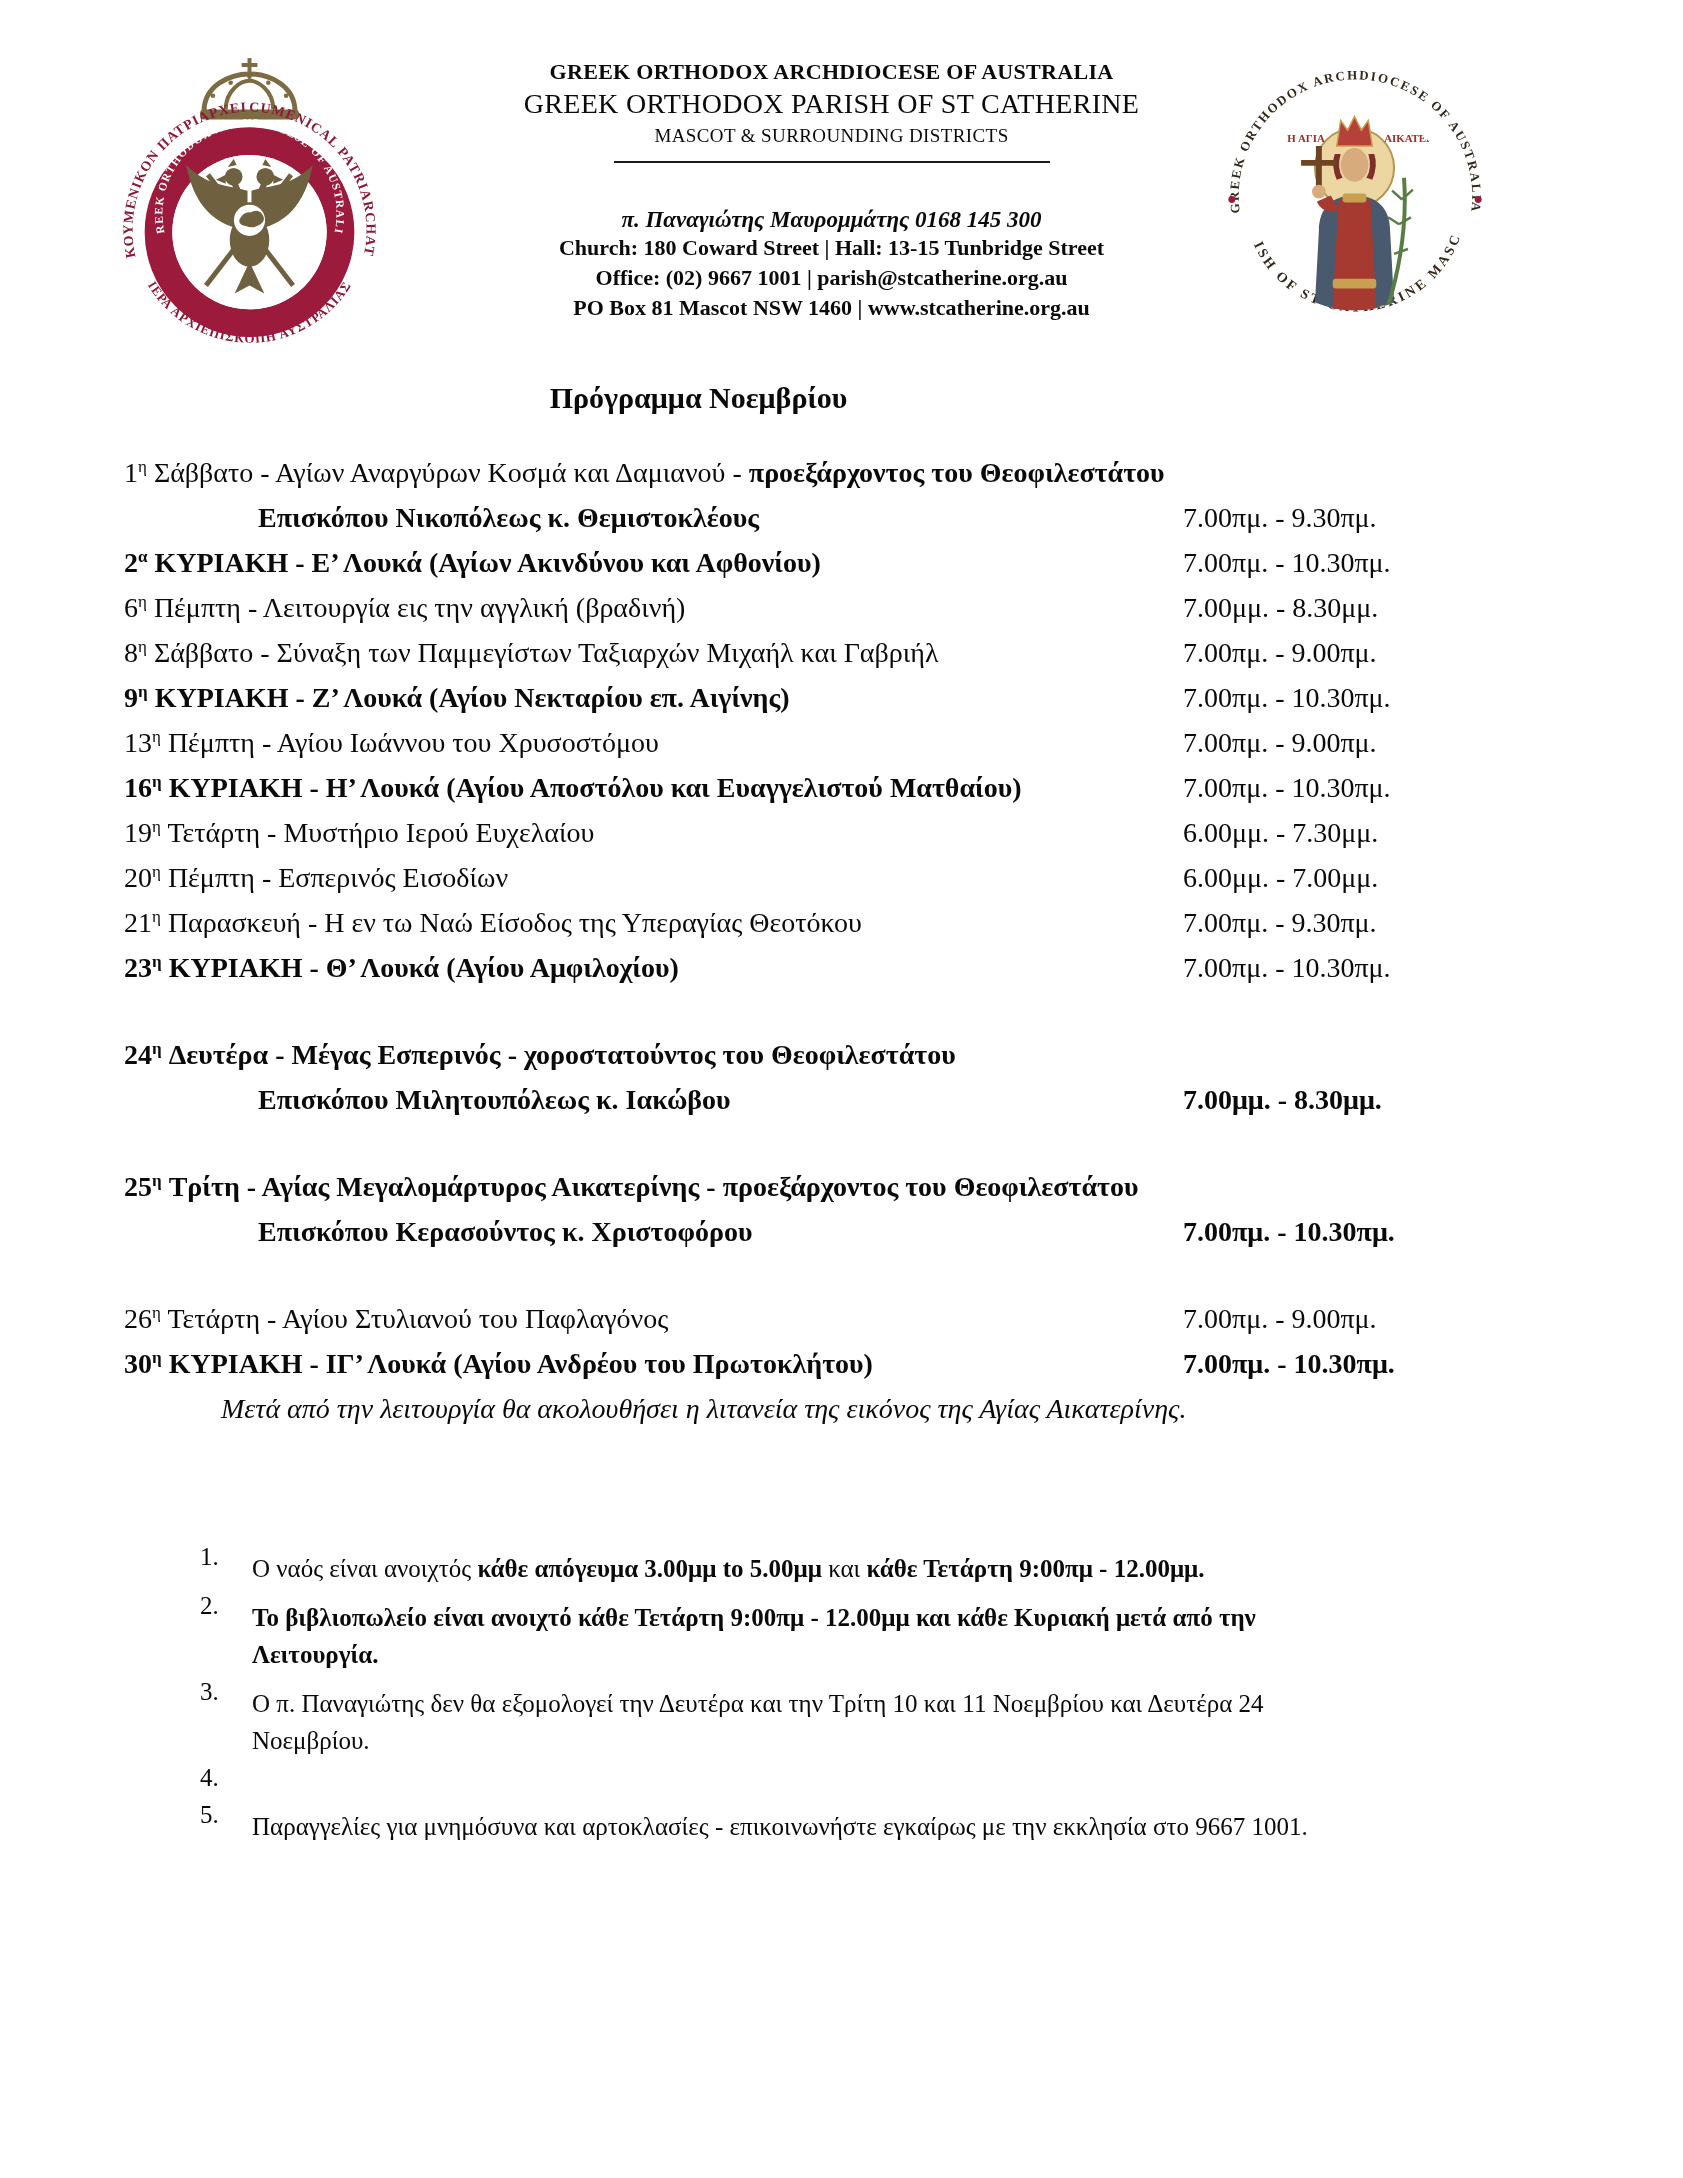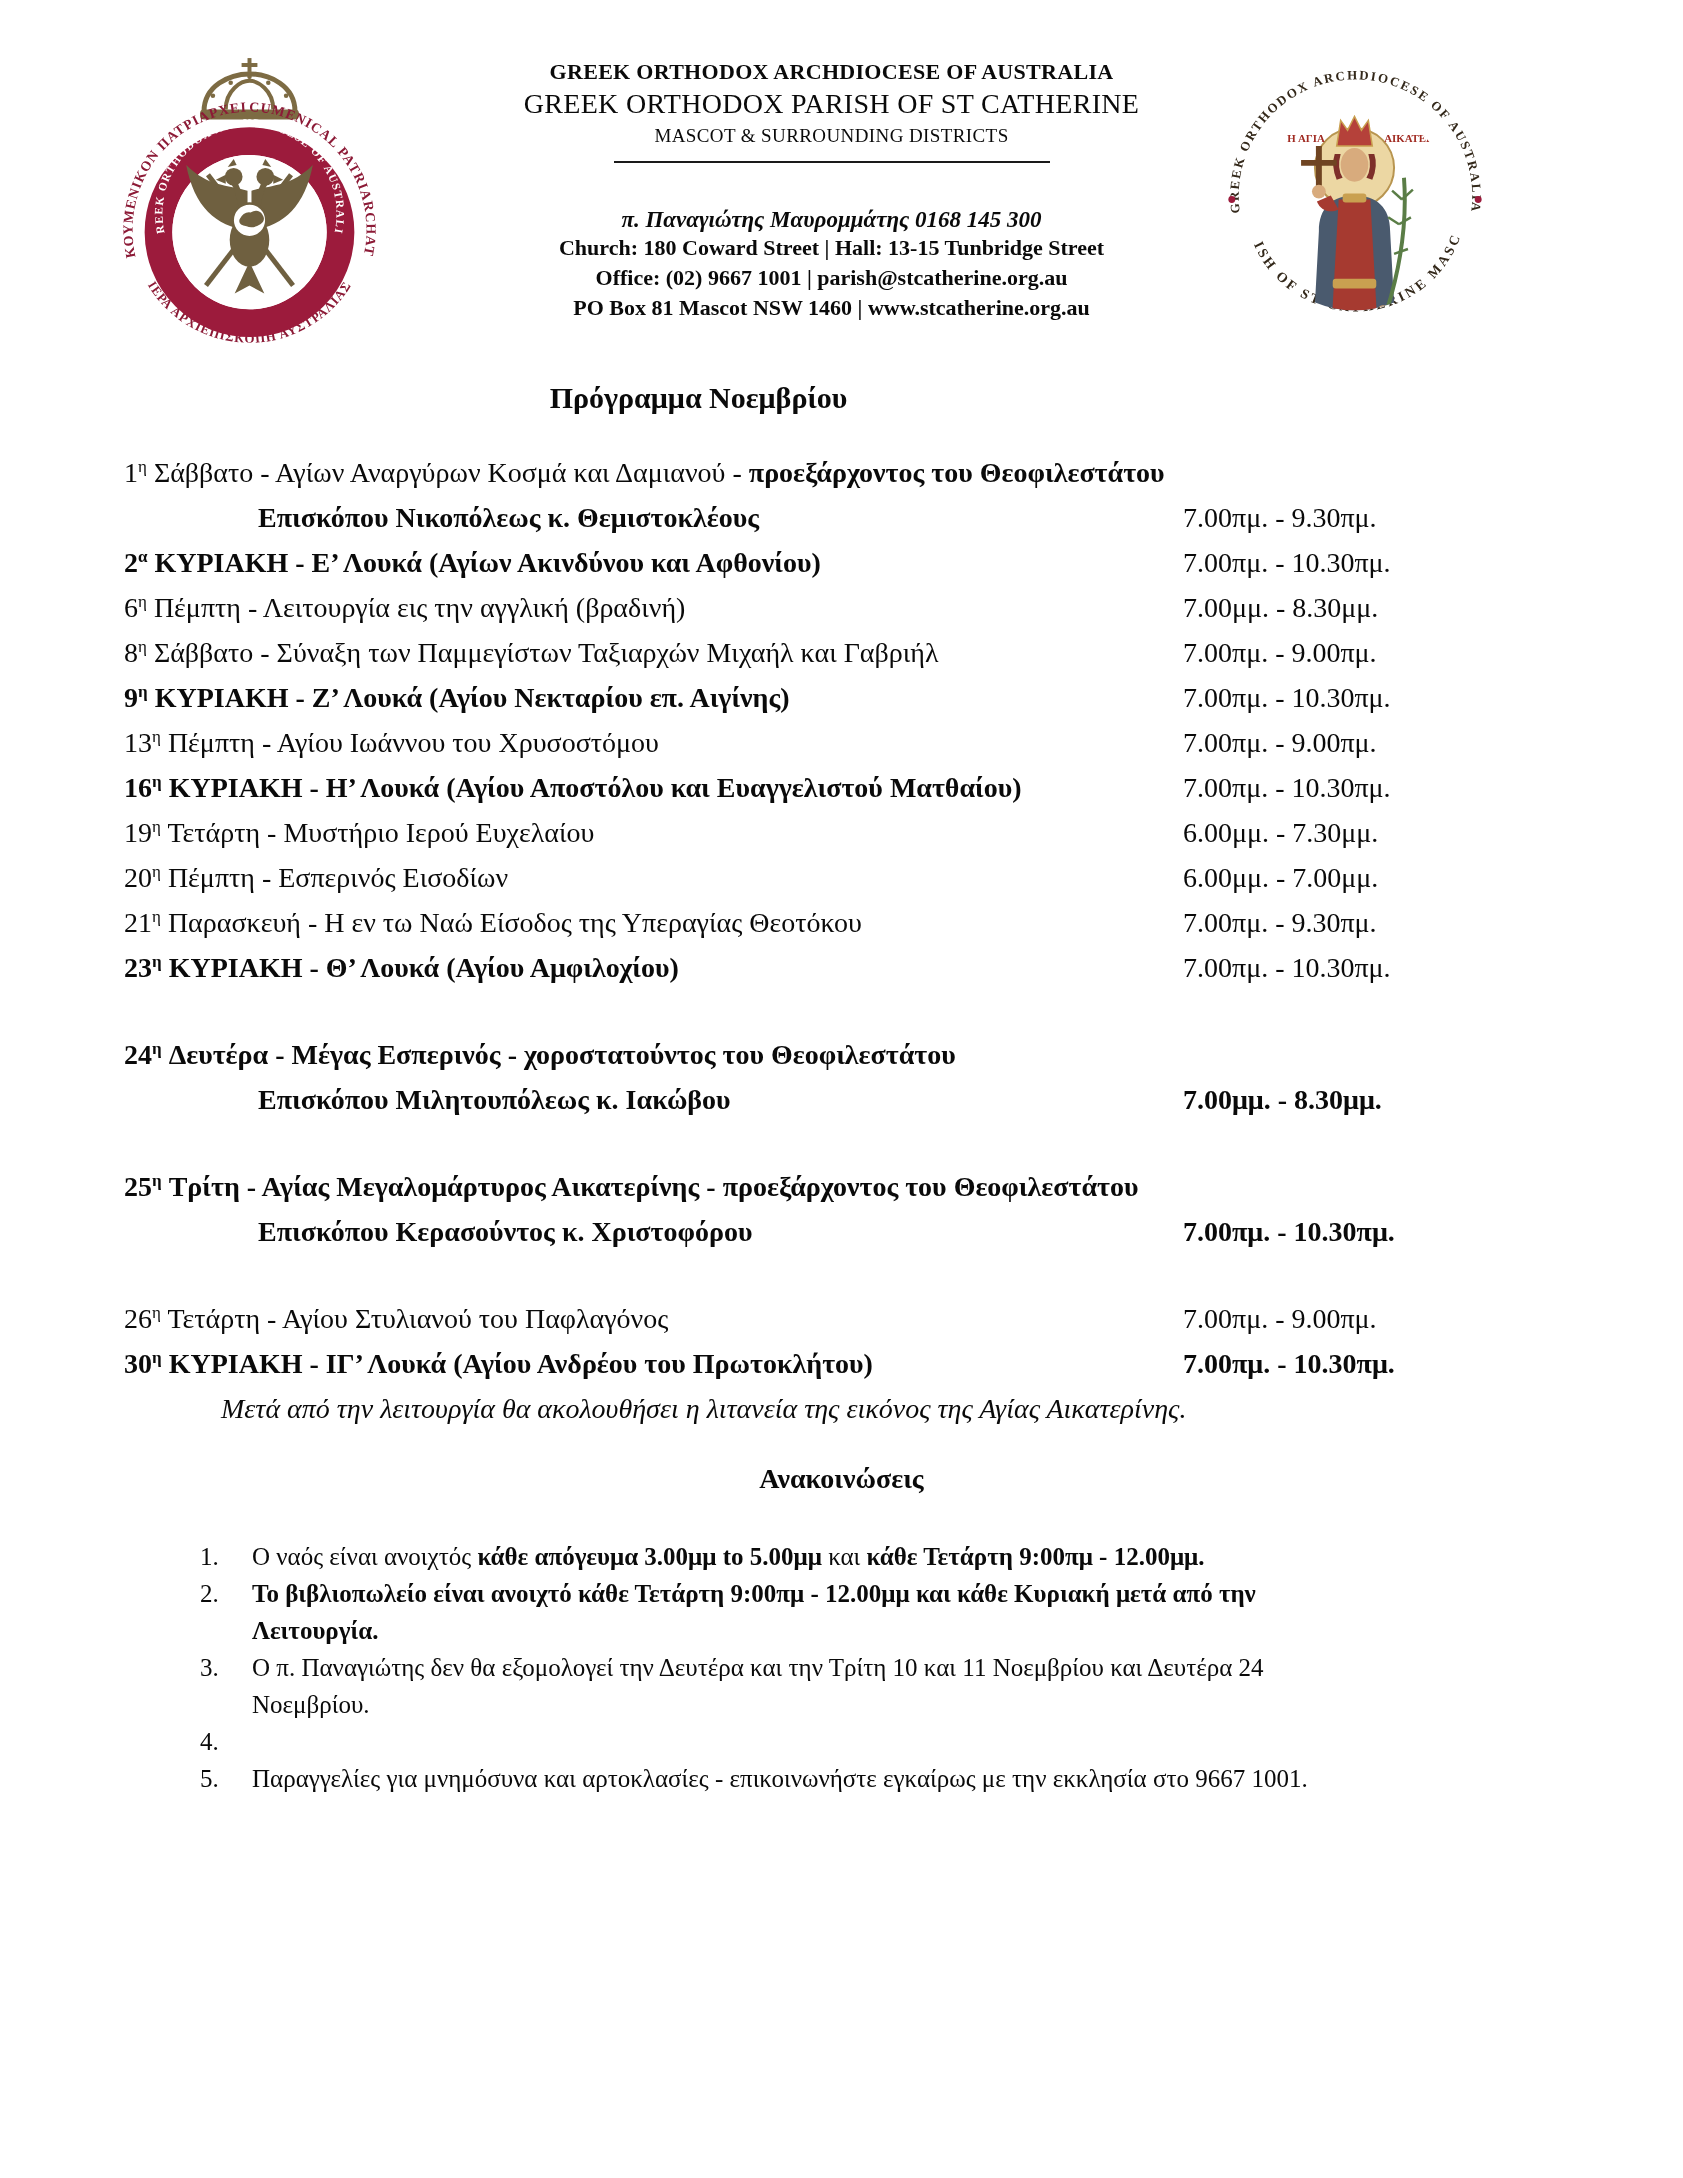--- a/index.html
+++ b/index.html
@@ -28,21 +28,21 @@
   .indent{padding-left:134px;}
   .noteline{padding-left:97px;font-style:italic;}
   .gap{height:42px;}
   .time{position:absolute;left:1059px;top:0;}
   
   .ann-title{position:absolute;top:1463px;left:0;width:1683px;text-align:center;
     font-size:28px;font-weight:bold;}
   .ann-list{position:absolute;top:1538px;left:200px;width:1257px;font-size:25px;line-height:37px;}
   .ann-item{display:flex;}
   .ann-num{width:52px;flex:0 0 52px;}
-  .ann-text{width:1104px;flex:0 0 1104px;}
+  .ann-text{width:1104px;flex:0 0 1104px;margin-top:12px;}
   svg text{font-family:"Liberation Serif","DejaVu Serif",serif;}
 </style>
 </head>
 <body>
 
 <div class="page">
 
   <div class="seal-left">
     <svg viewBox="0 0 280 310" width="277" height="307">
       <defs>
@@ -177,21 +177,20 @@
       <div class="prow indent"><span class="rowtext"><span class="b">Επισκόπου Μιλητουπόλεως κ. Ιακώβου</span></span><span class="time b">7.00μμ. - 8.30μμ.</span></div>
       <div class="gap"></div>
       <div class="prow"><span class="rowtext"><span class="rownum b">25</span><sup class="b">η</sup> <span class="b">Τρίτη - Αγίας Μεγαλομάρτυρος Αικατερίνης - προεξάρχοντος του Θεοφιλεστάτου</span></span></div>
       <div class="prow indent"><span class="rowtext"><span class="b">Επισκόπου Κερασούντος κ. Χριστοφόρου</span></span><span class="time b">7.00πμ. - 10.30πμ.</span></div>
       <div class="gap"></div>
       <div class="prow"><span class="rowtext"><span class="rownum">26</span><sup>η</sup> <span>Τετάρτη - Αγίου Στυλιανού του Παφλαγόνος</span></span><span class="time">7.00πμ. - 9.00πμ.</span></div>
       <div class="prow"><span class="rowtext"><span class="rownum b">30</span><sup class="b">η</sup> <span class="b">ΚΥΡΙΑΚΗ - ΙΓ’ Λουκά (Αγίου Ανδρέου του Πρωτοκλήτου)</span></span><span class="time b">7.00πμ. - 10.30πμ.</span></div>
       <div class="prow noteline"><span class="rowtext"><span>Μετά από την λειτουργία θα ακολουθήσει η λιτανεία της εικόνος της Αγίας Αικατερίνης.</span></span></div>
     </div>
 
-  <div class="ann-title">Ανακοινώσεις</div>
   <div class="ann-list">
       <div class="ann-item">
         <span class="ann-num">1.</span>
         <span class="ann-text"><span>Ο ναός είναι ανοιχτός </span><span class="b">κάθε απόγευμα 3.00μμ to 5.00μμ</span><span> και </span><span class="b">κάθε Τετάρτη 9:00πμ - 12.00μμ.</span></span>
       </div>
       <div class="ann-item">
         <span class="ann-num">2.</span>
         <span class="ann-text"><span class="b">Το βιβλιοπωλείο είναι ανοιχτό κάθε Τετάρτη 9:00πμ - 12.00μμ και κάθε Κυριακή μετά από την Λειτουργία.</span></span>
       </div>
       <div class="ann-item">

